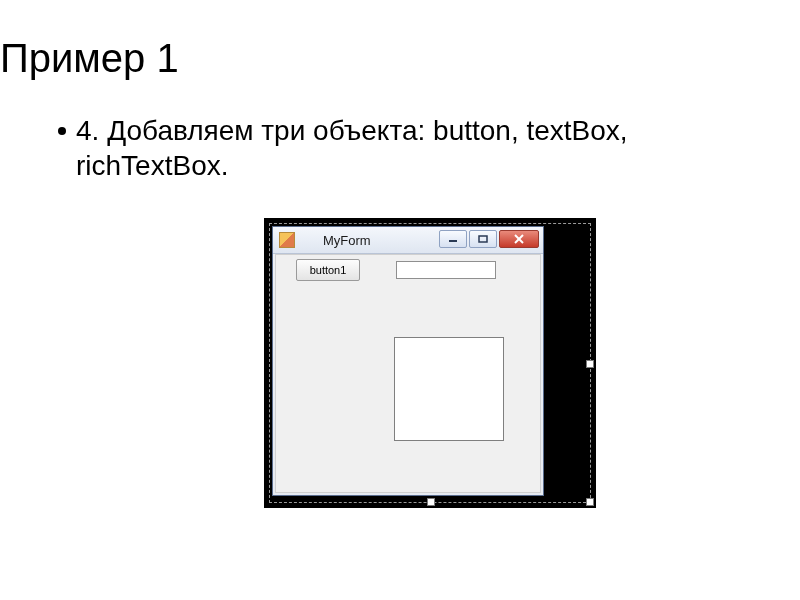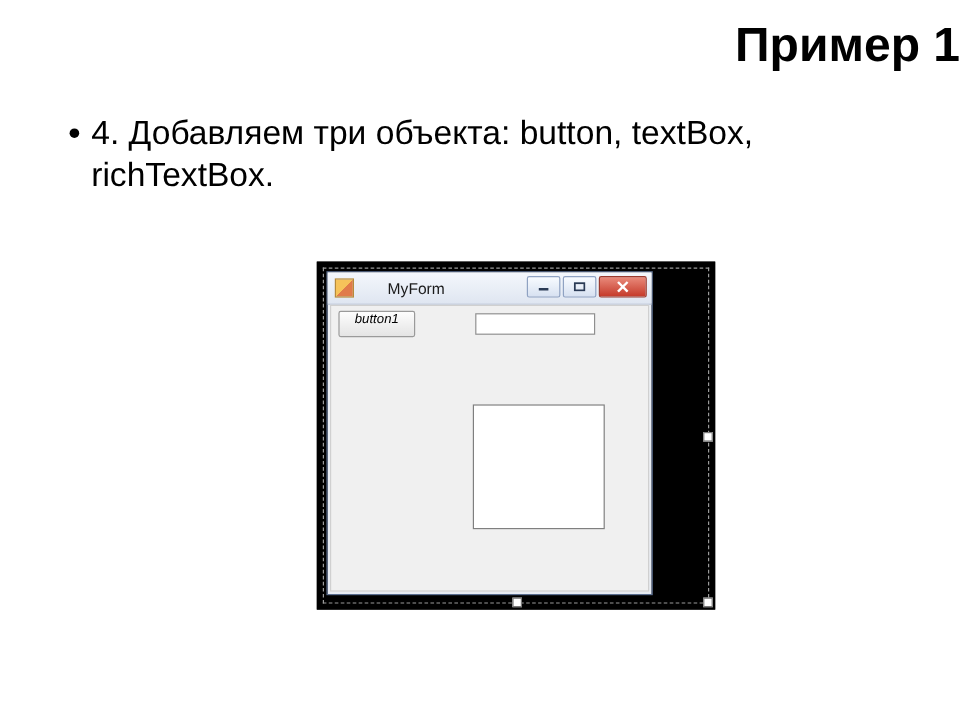--- a/index.html
+++ b/index.html
@@ -11,26 +11,26 @@
     font-family: Arial, sans-serif;
     overflow: hidden;
   }
   .slide {
     width: 800px;
     height: 600px;
     position: relative;
     box-sizing: border-box;
   }
   .title {
-    text-align: right;
+    text-align: left;
     font-size: 40px;
     color: #000;
     margin: 0;
-    padding-top: 16px;
-    font-weight: bold;
+    padding-top: 36px;
+    font-weight: normal;
   }
   .bullet-area {
     margin: 32px 58px 0 58px;
   }
   .bullet-line {
     display: flex;
     align-items: flex-start;
     font-size: 28px;
     color: #000;
     line-height: 1.25;
@@ -139,32 +139,32 @@
 
   .client-area {
     flex: 1;
     background: #f0f0f0;
     position: relative;
     border: 1px solid #d0d0d0;
     margin: 0 2px 2px 2px;
   }
   .wf-button {
     position: absolute;
-    left: 6px;
+    left: 20px;
     top: 4px;
     width: 62px;
     height: 20px;
     background: linear-gradient(#fdfdfd, #e4e4e4);
     border: 1px solid #9a9a9a;
     font-size: 11px;
     color: #000;
     display: flex;
+    align-items: center;
     justify-content: center;
     border-radius: 2px;
-    font-style: italic;
   }
   .wf-textbox {
     position: absolute;
     left: 120px;
     top: 6px;
     width: 100px;
     height: 18px;
     background: #fff;
     border: 1px solid #8f8f8f;
     box-sizing: border-box;

